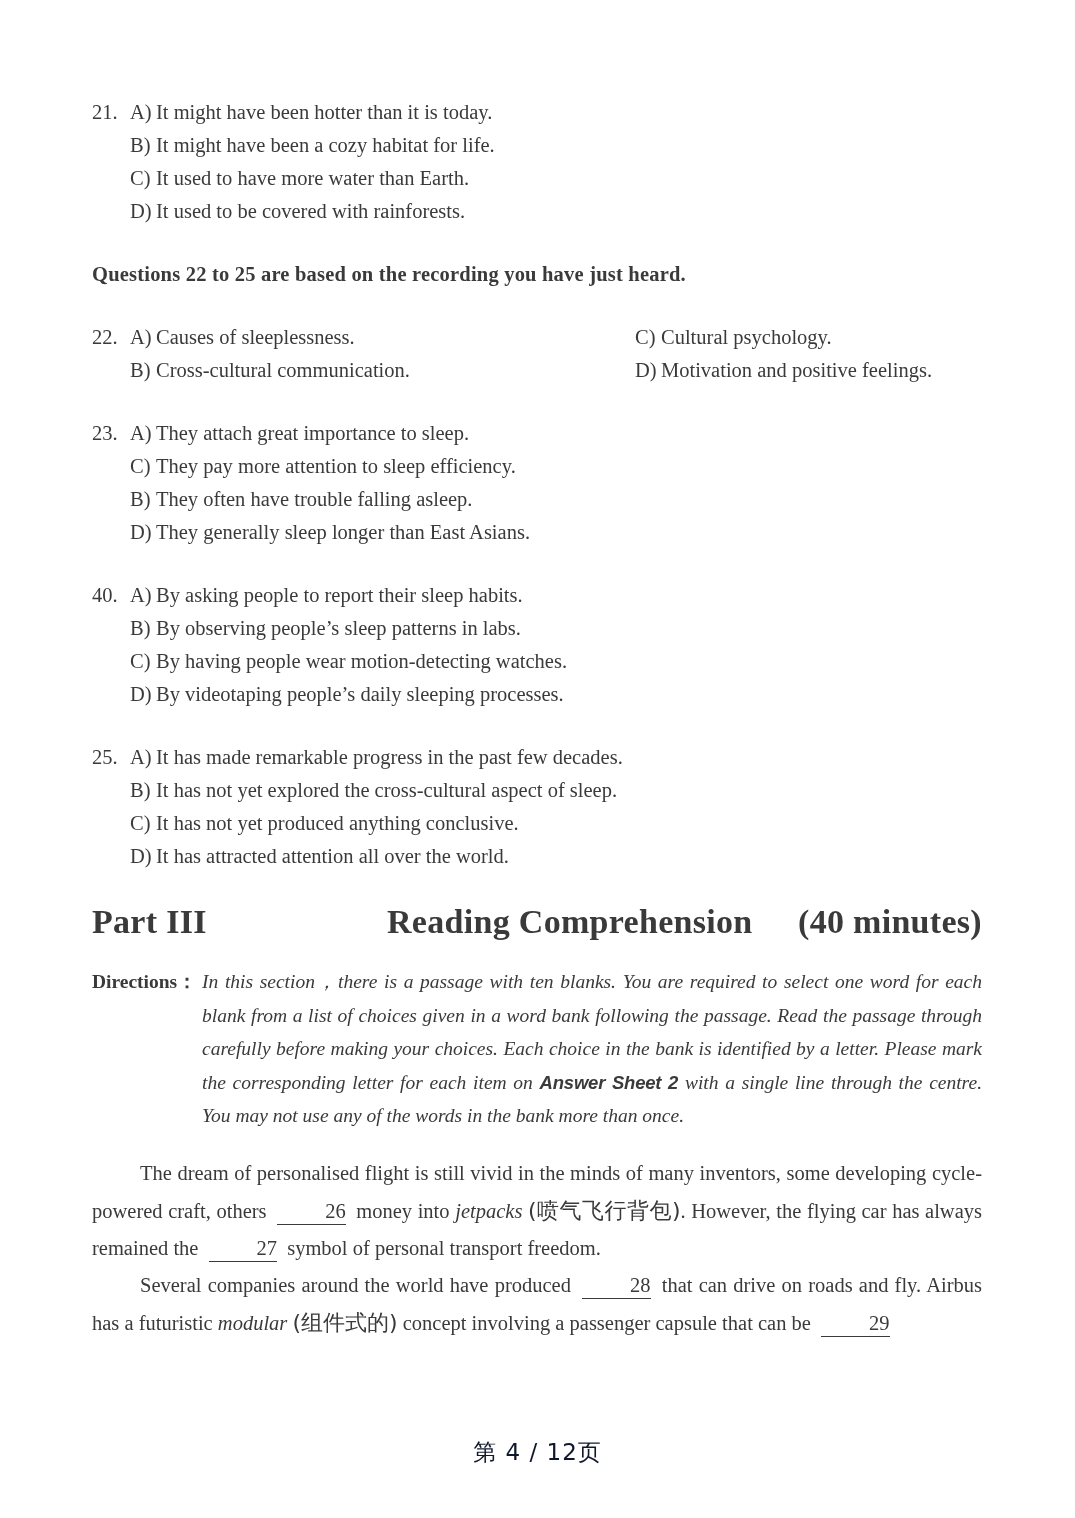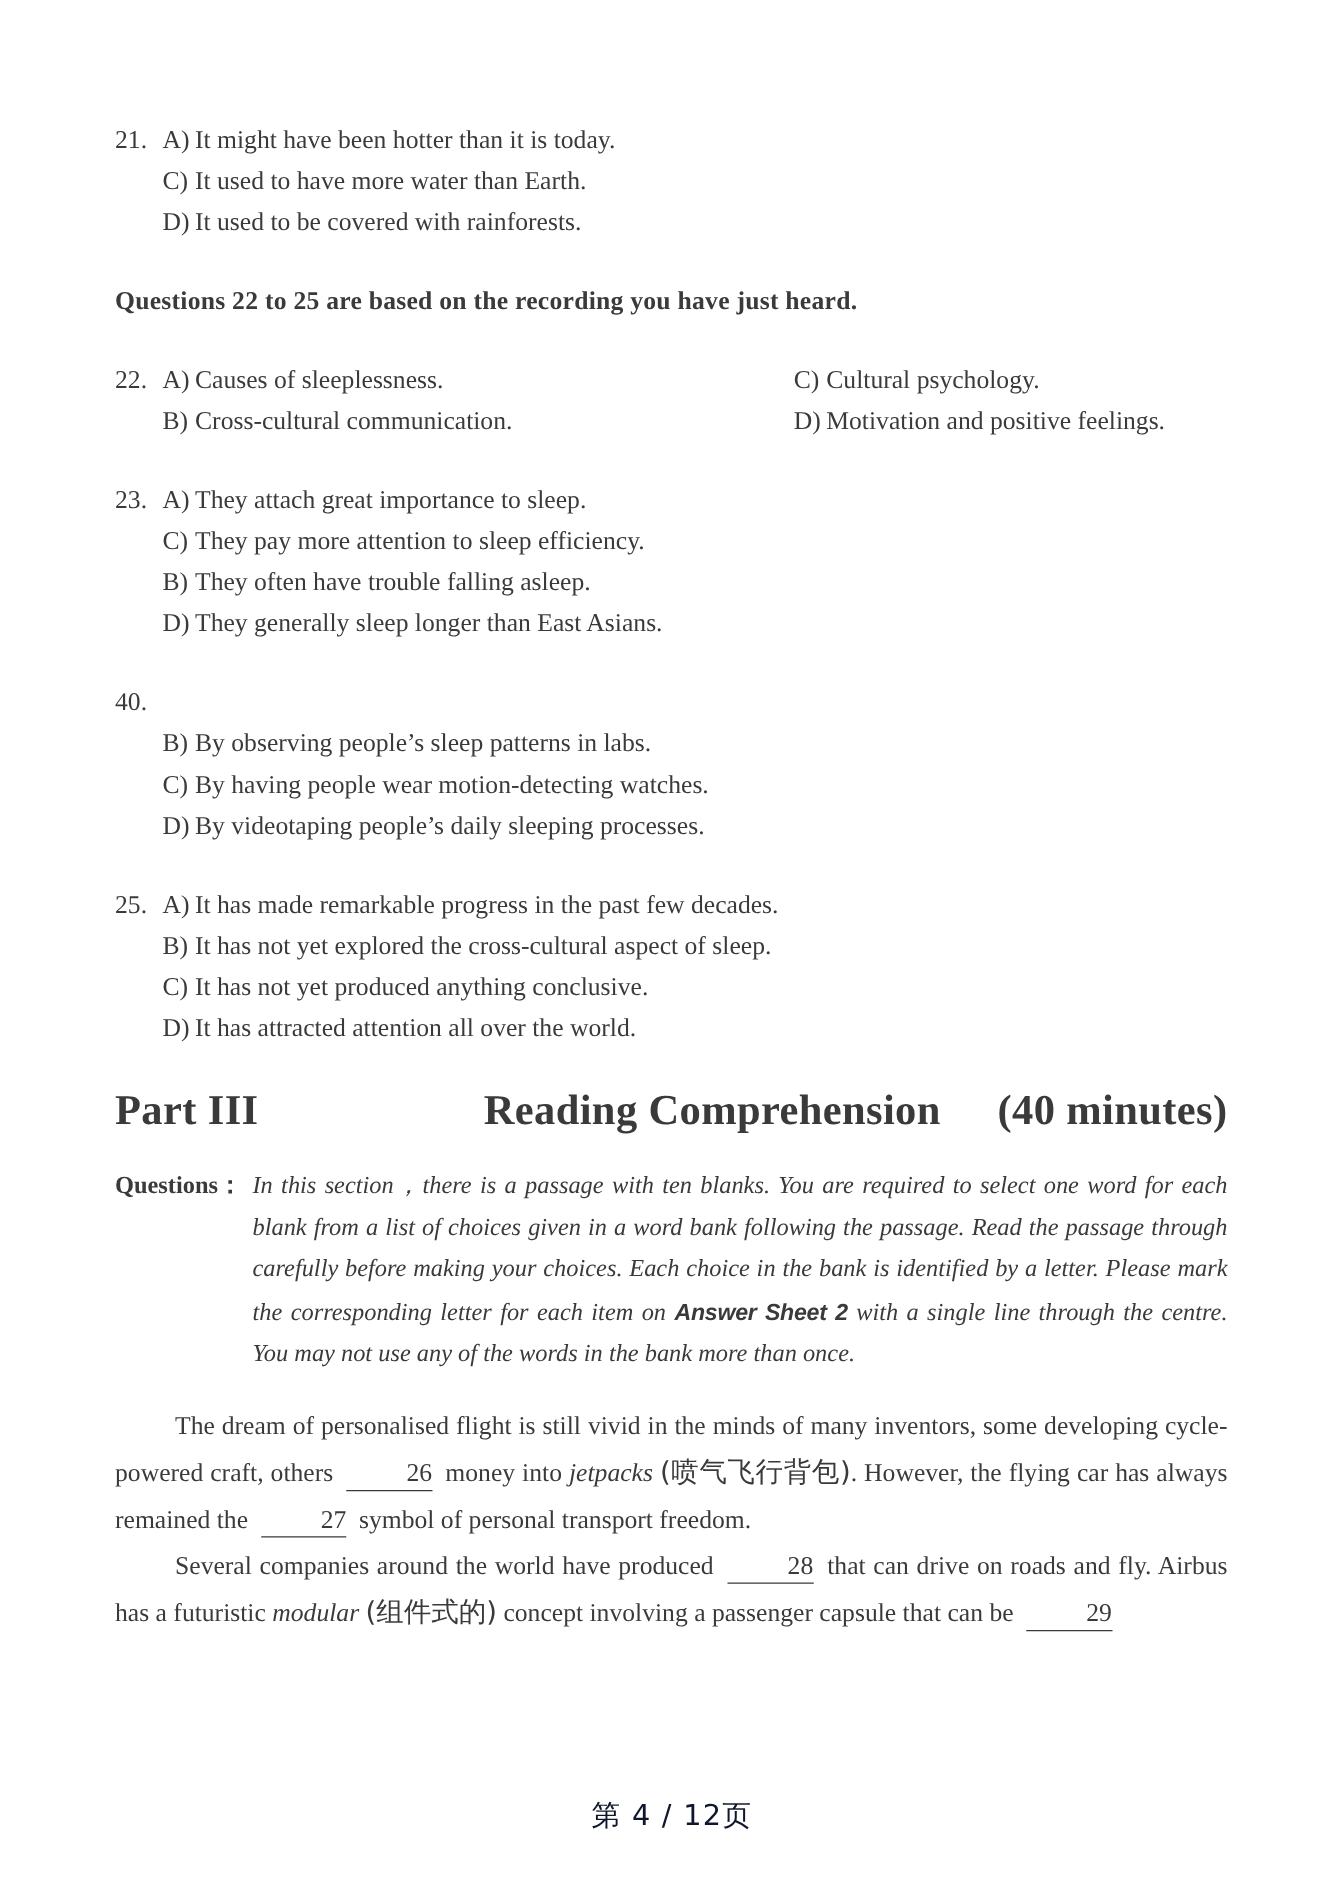--- a/index.html
+++ b/index.html
@@ -166,20 +166,26 @@
     <div class="qblock">
       <div class="qrow">
         <span class="qnum">21.</span>
         <span class="qopt">
           <span class="lbl">A)</span><span>It might have been hotter than it is today.</span>
         </span>
       </div>
       <div class="qrow">
         <span class="qnum"></span>
         <span class="qopt">
+          <span class="lbl">B)</span><span>It might have been a cozy habitat for life.</span>
+        </span>
+      </div>
+      <div class="qrow">
+        <span class="qnum"></span>
+        <span class="qopt">
           <span class="lbl">C)</span><span>It used to have more water than Earth.</span>
         </span>
       </div>
       <div class="qrow">
         <span class="qnum"></span>
         <span class="qopt">
           <span class="lbl">D)</span><span>It used to be covered with rainforests.</span>
         </span>
       </div>
     </div>
@@ -230,20 +236,23 @@
         <span class="qnum"></span>
         <span class="qopt">
           <span class="lbl">D)</span><span>They generally sleep longer than East Asians.</span>
         </span>
       </div>
     </div>
 
     <div class="qblock">
       <div class="qrow">
         <span class="qnum">40.</span>
+        <span class="qopt">
+          <span class="lbl">A)</span><span>By asking people to report their sleep habits.</span>
+        </span>
       </div>
       <div class="qrow">
         <span class="qnum"></span>
         <span class="qopt">
           <span class="lbl">B)</span><span>By observing people’s sleep patterns in labs.</span>
         </span>
       </div>
       <div class="qrow">
         <span class="qnum"></span>
         <span class="qopt">
@@ -286,21 +295,21 @@
     </div>
 
     <div class="part-head">
       <span class="ph-left">Part III</span>
       <span class="ph-center">Reading Comprehension</span>
       <span class="ph-right">(40 minutes)</span>
     </div>
 
 
     <div class="directions">
-      <span class="dir-label">Questions：</span>
+      <span class="dir-label">Directions：</span>
       <div class="dir-body"><span>In this section，there is a passage with ten blanks. You are required to select one word for each blank from a list of choices given in a word bank following the passage. Read the passage through carefully before making your choices. Each choice in the bank is identified by a letter. Please mark the corresponding letter for each item on </span><span class="ans-sheet">Answer Sheet 2</span><span> with a single line through the centre. You may not use any of the words in the bank more than once.</span></div>
     </div>
 
     <div class="passage">
       <p><span>The dream of personalised flight is still vivid in the minds of many inventors, some developing cycle-powered craft, others </span><span class="blank">26</span><span> money into </span><span class="ital">jetpacks</span> <span class="cn">(喷气飞行背包)</span><span>. However, the flying car has always remained the </span><span class="blank">27</span><span> symbol of personal transport freedom.</span></p>
       <p><span>Several companies around the world have produced </span><span class="blank">28</span><span> that can drive on roads and fly. Airbus has a futuristic </span><span class="ital">modular</span> <span class="cn">(组件式的)</span><span> concept involving a passenger capsule that can be </span><span class="blank">29</span></p>
     </div>
 
   </div>
 

